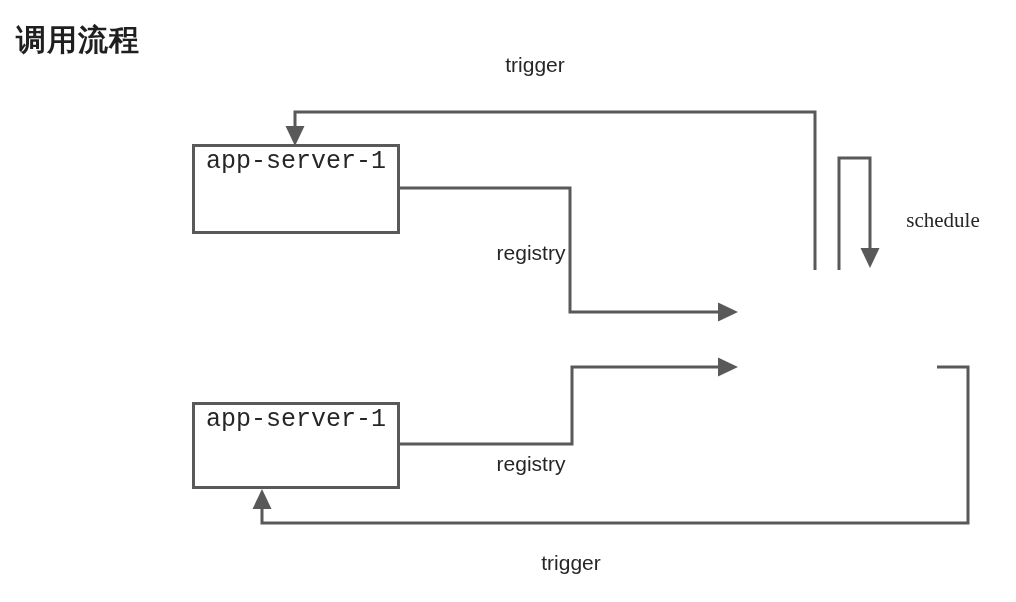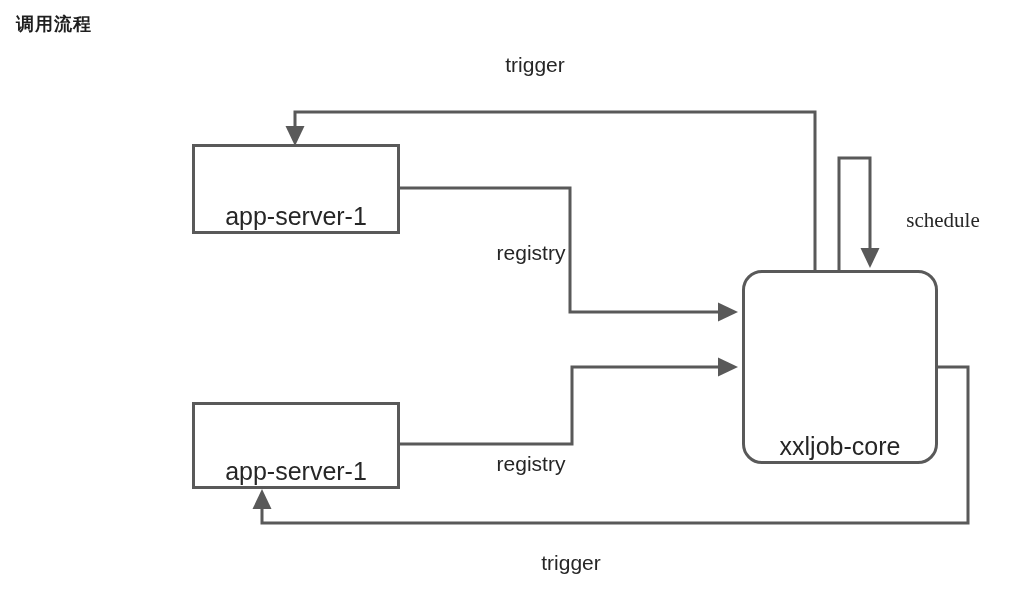--- a/index.html
+++ b/index.html
@@ -11,43 +11,44 @@
   .canvas {
     position: relative;
     width: 1016px;
     height: 602px;
     background: #ffffff;
     overflow: hidden;
   }
   .page-title {
     position: absolute;
     left: 16px;
-    top: 12px;
-    font-size: 18px;
+    top: 20px;
+    font-size: 30px;
     font-weight: 600;
     color: #1f1f1f;
     letter-spacing: 1px;
   }
   .connector-layer {
     position: absolute;
     left: 0;
     top: 0;
     width: 1016px;
     height: 602px;
   }
   .node {
     position: absolute;
     box-sizing: border-box;
     background: #ffffff;
     border: 3px solid #595959;
     display: flex;
-    align-items: flex-end;
+    align-items: flex-start;
     justify-content: center;
     font-size: 25px;
     color: #262626;
+    font-family: Liberation Mono, monospace;
   }
   .node.rect-1 { left: 192px; top: 144px; width: 208px; height: 90px; }
   .node.rect-2 { left: 192px; top: 402px; width: 208px; height: 87px; }
   .node.rounded {
     left: 742px; top: 270px; width: 196px; height: 194px;
     border-radius: 20px;
   }
   .edge-label {
     position: absolute;
     font-size: 21px;
@@ -97,23 +98,20 @@
   </svg>
 
   <div class="node rect-1">
     <span>app-server-1</span>
   </div>
 
   <div class="node rect-2">
     <span>app-server-1</span>
   </div>
 
-  <div class="node rounded">
-    <span>xxljob-core</span>
-  </div>
 
   <div class="edge-label lbl-trigger-top">trigger</div>
 
   <div class="edge-label lbl-schedule">schedule</div>
 
   <div class="edge-label lbl-registry-top">registry</div>
 
   <div class="edge-label lbl-registry-bot">registry</div>
 
   <div class="edge-label lbl-trigger-bot">trigger</div>

